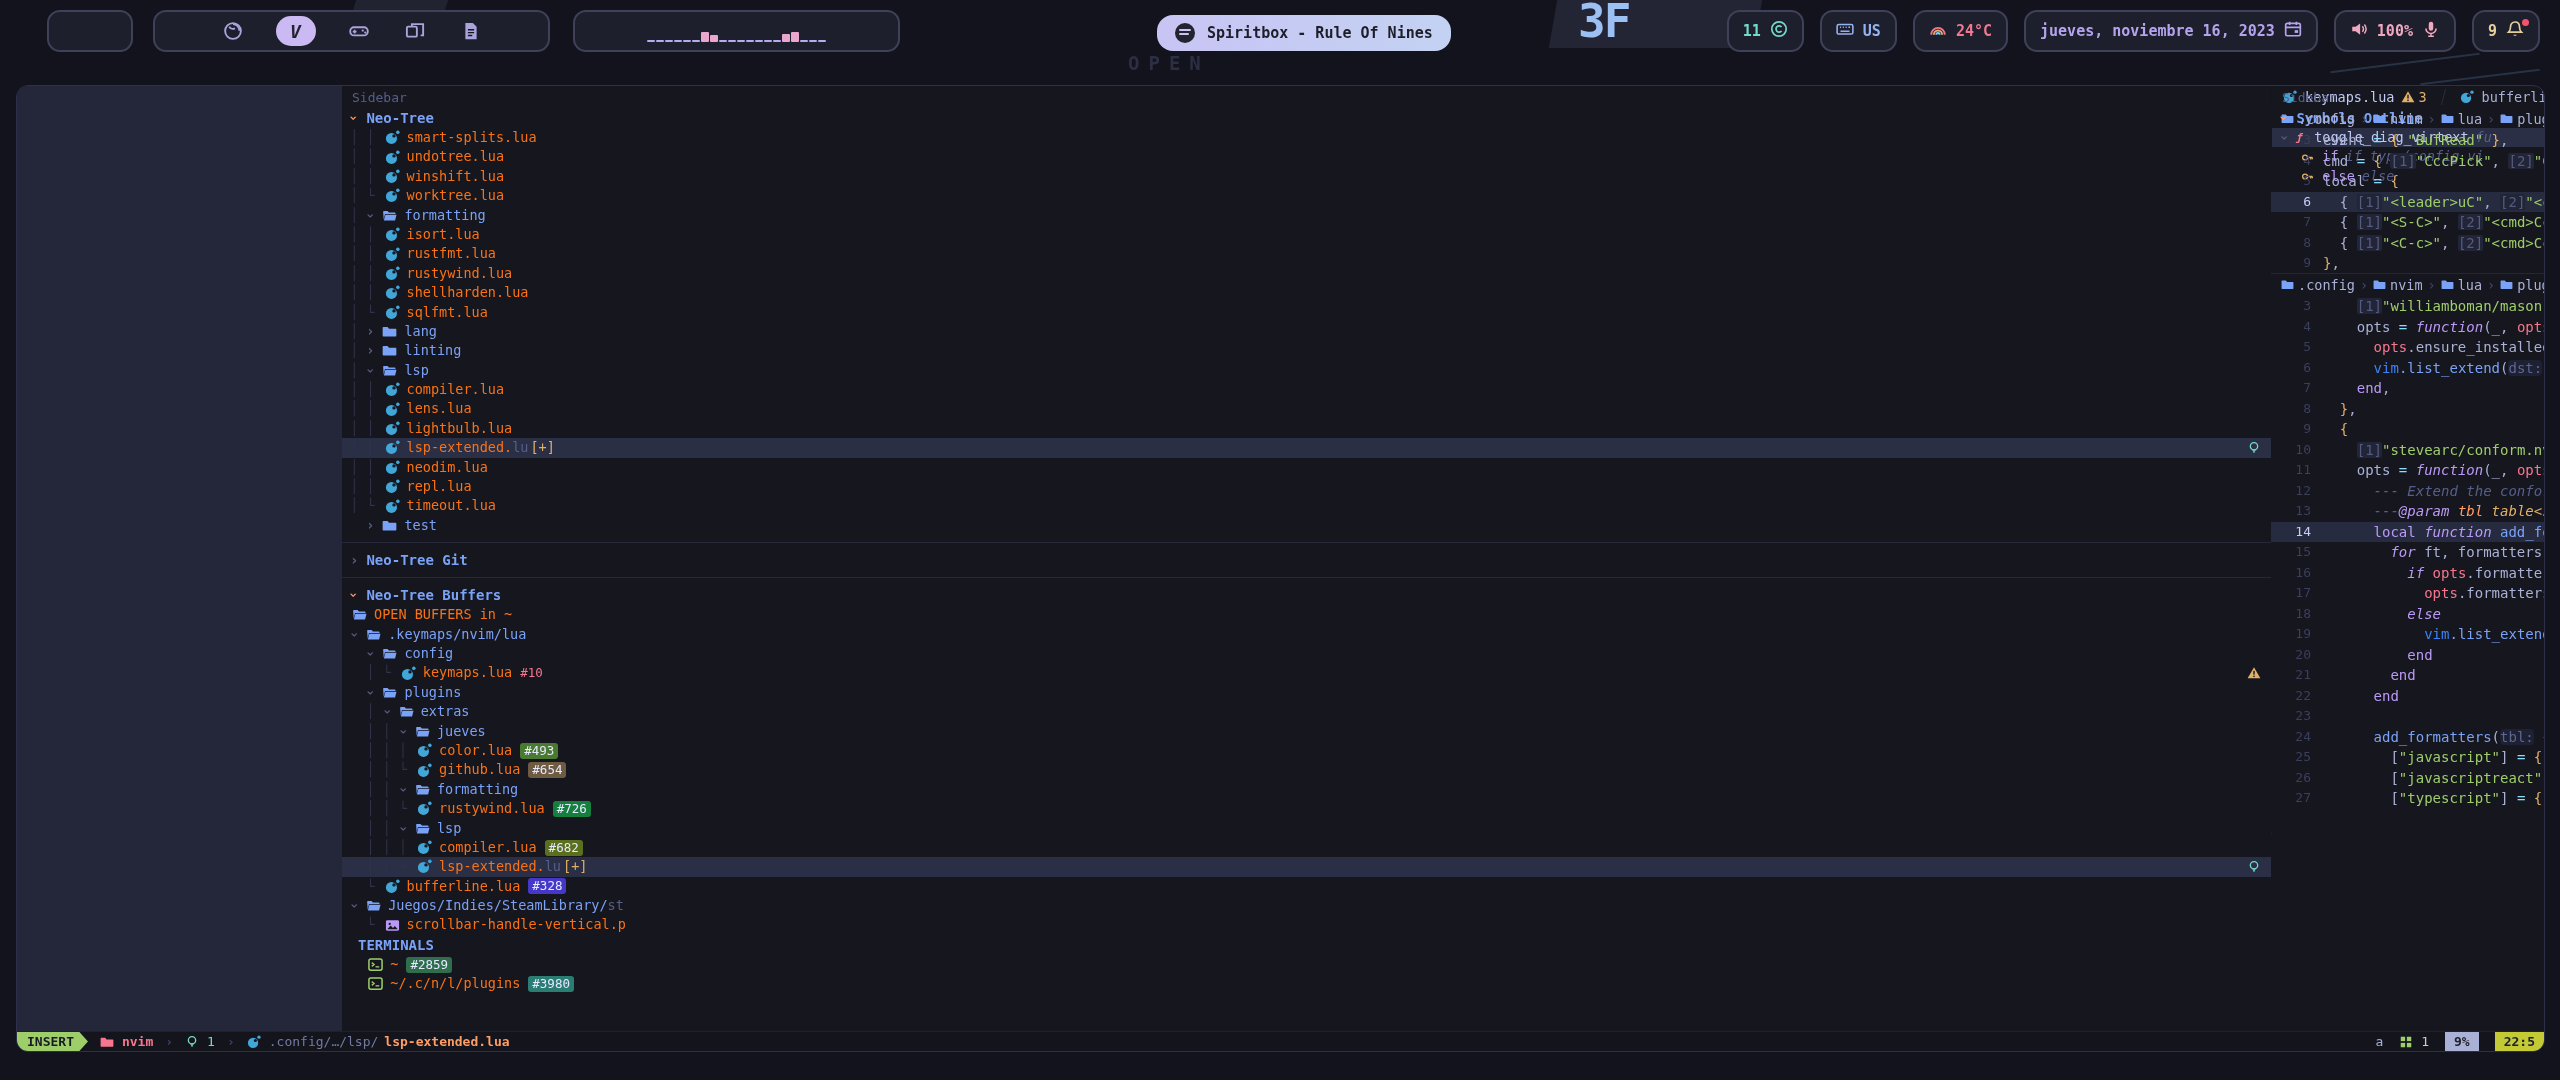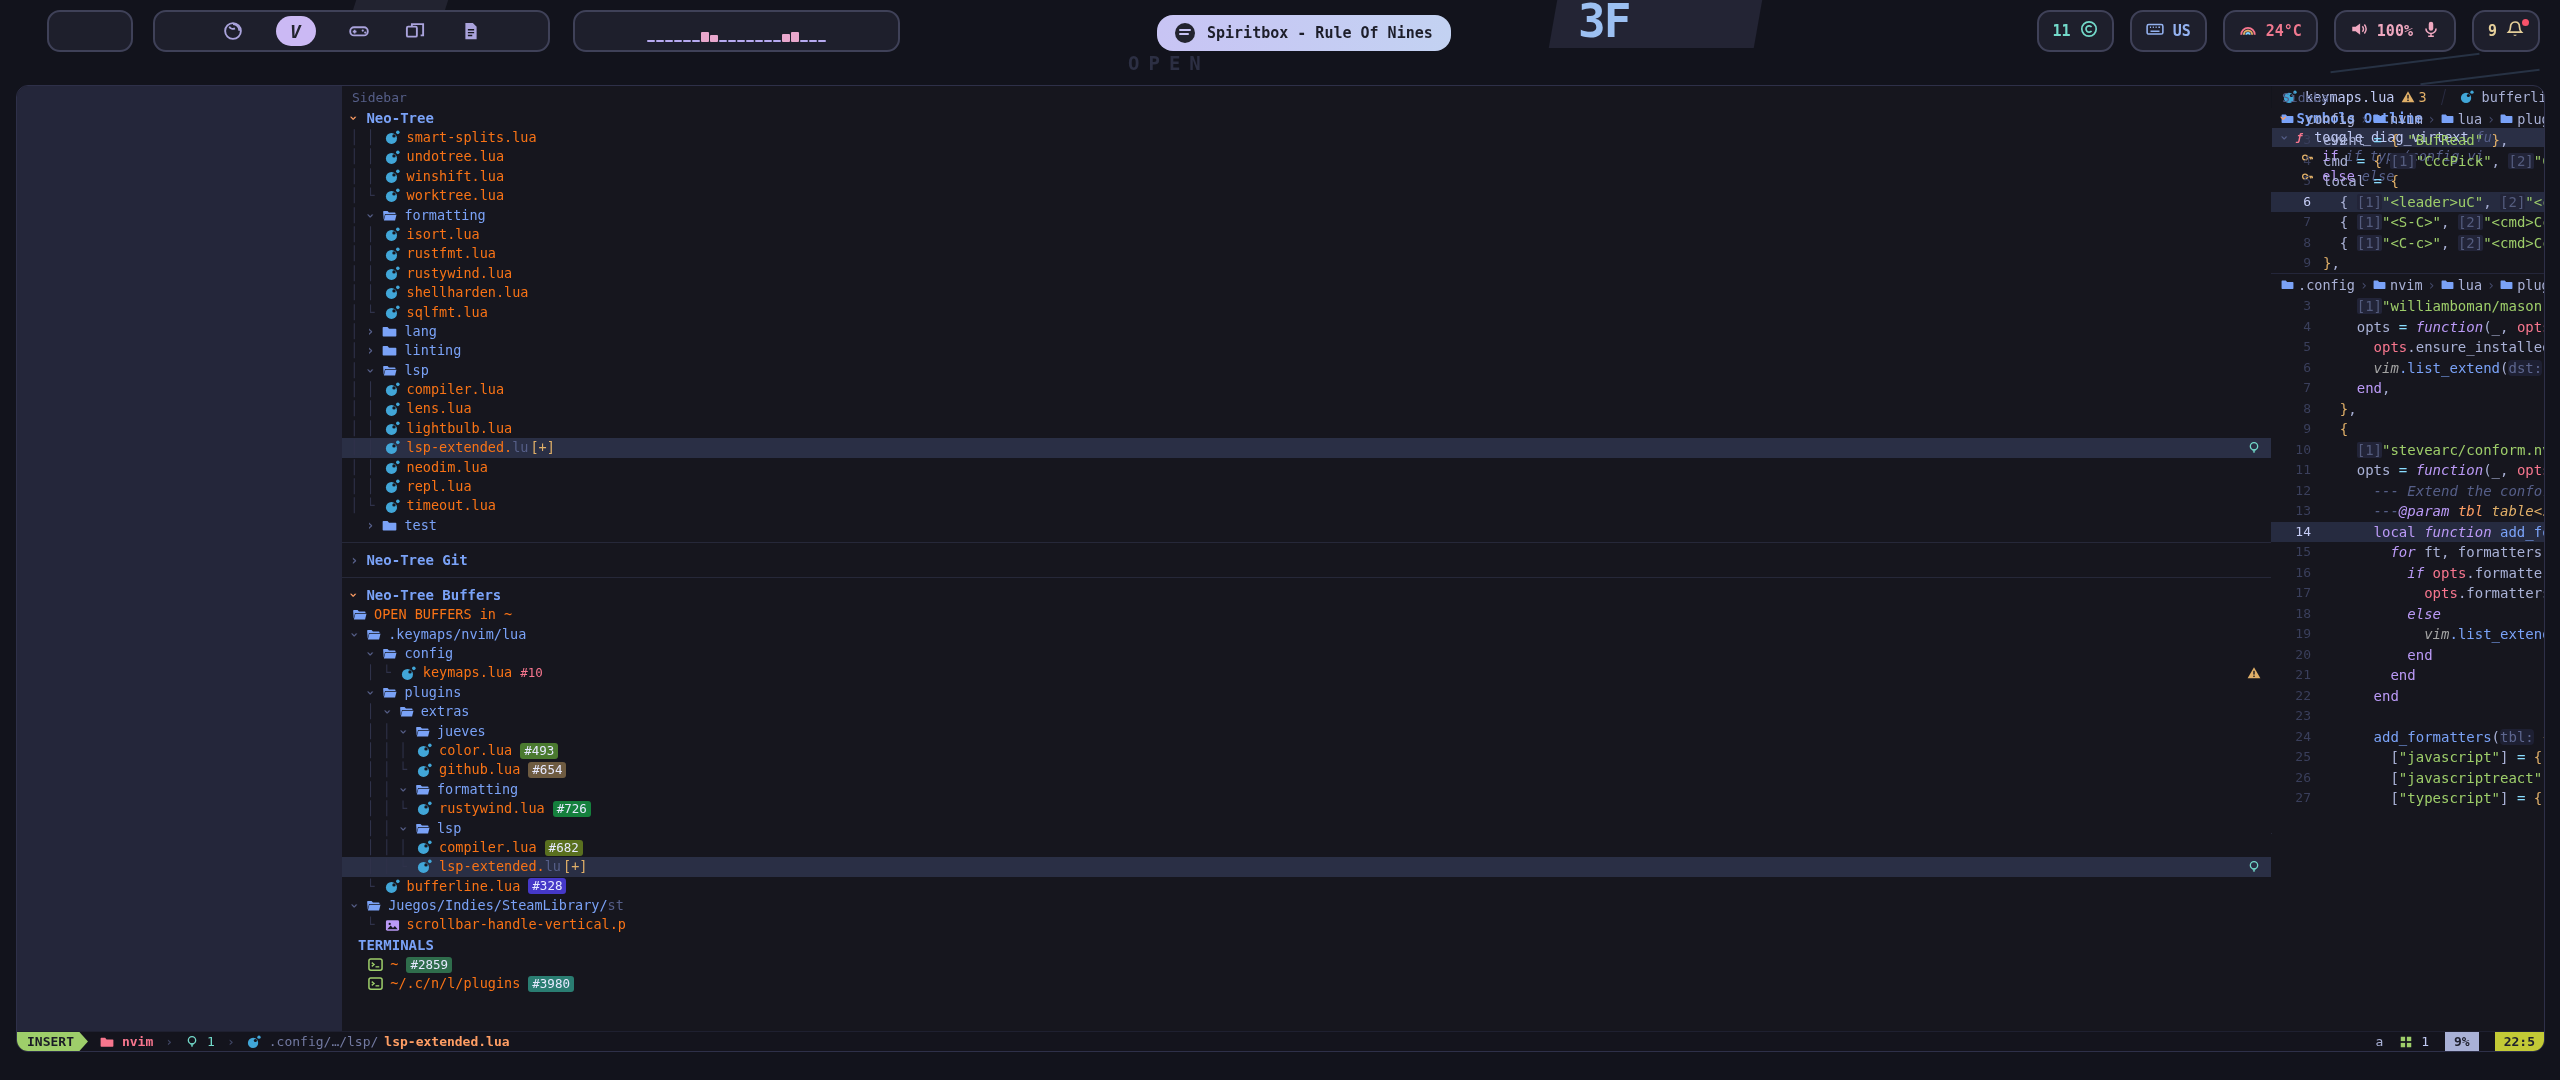--- a/index.html
+++ b/index.html
@@ -85,21 +85,21 @@
   .crumbs .csep{color:#444a6b;padding:0 1px;}
   .code{font-size:14px;}
   .cl{height:20.5px;line-height:20.5px;display:flex;white-space:pre;}
   .cl .gut{flex:0 0 52px;display:flex;justify-content:flex-end;align-items:center;padding-right:12px;
     color:#3a3f5c;font-size:13px;}
   .cl.curline{background:#262b40;}
   .cl.curline .gut{color:#c6cdf7;}
   .cl .txt{overflow:hidden;white-space:pre;}
   .gitbar{display:inline-block;width:3px;height:100%;background:#9aa5ce;margin-right:6px;}
   .nogitbar{display:inline-block;width:3px;height:100%;margin-right:6px;}
-  .W{color:#a9b1d6}.K{color:#bb9af7}.I{color:#bb9af7;font-style:italic}.M{color:#a3a3a3;font-style:italic}
+  .W{color:#a9b1d6}.K{color:#bb9af7}.I{color:#bb9af7;font-style:italic}.M{color:#3b82f6;}
   .F{color:#7aa2f7}.S{color:#9ece6a}.O{color:#89ddff}.Nn{color:#ff9e64;font-style:italic}
   .C{color:#565f89;font-style:italic}.Cp{color:#bb9af7;font-style:italic}.Ct{color:#e0af68;font-style:italic}
   .H{color:#5d668f;background:#1e2033;border-radius:4px;}
   .V{color:#545c7e;background:#222438;border-radius:2px;}
   .P{color:#f7768e}.Y{color:#e0af68}
   
   .termsep{height:1px;background:#262839;flex:0 0 1px;}
   .terminal{flex:1;padding:2px 0 0 8px;font-size:14px;overflow:hidden;}
   .term-hdr{height:21px;display:flex;align-items:center;gap:8px;color:#7aa2f7;font-weight:700;font-size:14px;}
   .tl{height:19px;line-height:19px;white-space:pre;display:flex;align-items:center;}
@@ -224,20 +224,28 @@
           </svg></span>
         <span>US</span>
       </div>
       <div class="module" style="color:#f0788f">
         <span class="ic" style="color:#f0788f"><svg viewBox="0 0 16 16">
             <path d="M2 13a6 6 0 0112 0" fill="none" stroke="#f7768e" stroke-width="1.7"></path>
             <path d="M4.3 13a3.7 3.7 0 017.4 0" fill="none" stroke="#e0af68" stroke-width="1.7"></path>
             <path d="M6.5 13a1.5 1.5 0 013 0" fill="none" stroke="#7dcfff" stroke-width="1.7"></path>
           </svg></span>
         <span>24°C</span>
+      </div>
+      <div class="module" style="color:#b4a4ee">
+        <span>jueves, noviembre 16, 2023</span>
+        <span class="ic" style="color:#b4a4ee"><svg viewBox="0 0 16 16">
+            <rect x="1.5" y="3" width="13" height="11" rx="1.5" fill="none" stroke="currentColor" stroke-width="1.5"></rect>
+            <path d="M1.5 6.5h13M5 1.5v3M11 1.5v3" stroke="currentColor" stroke-width="1.5"></path>
+            <rect x="9.5" y="9" width="3" height="2.5" fill="currentColor"></rect>
+          </svg></span>
       </div>
       <div class="module" style="color:#f0a8c0">
         <span class="ic" style="color:#f0a8c0"><svg viewBox="0 0 16 16">
             <path d="M2 6v4h3l4 3V3L5 6z" fill="currentColor"></path>
             <path d="M11 5.5a4 4 0 010 5M12.8 4a6.5 6.5 0 010 8" fill="none" stroke="currentColor" stroke-width="1.3"></path>
           </svg></span>
         <span>100%</span>
         <span class="ic" style="color:#f0a8c0"><svg viewBox="0 0 16 16">
             <rect x="6" y="1.5" width="4" height="8" rx="2" fill="currentColor"></rect>
             <path d="M3.5 7.5a4.5 4.5 0 009 0M8 12v2.5M5.5 14.5h5" fill="none" stroke="currentColor" stroke-width="1.4"></path>

